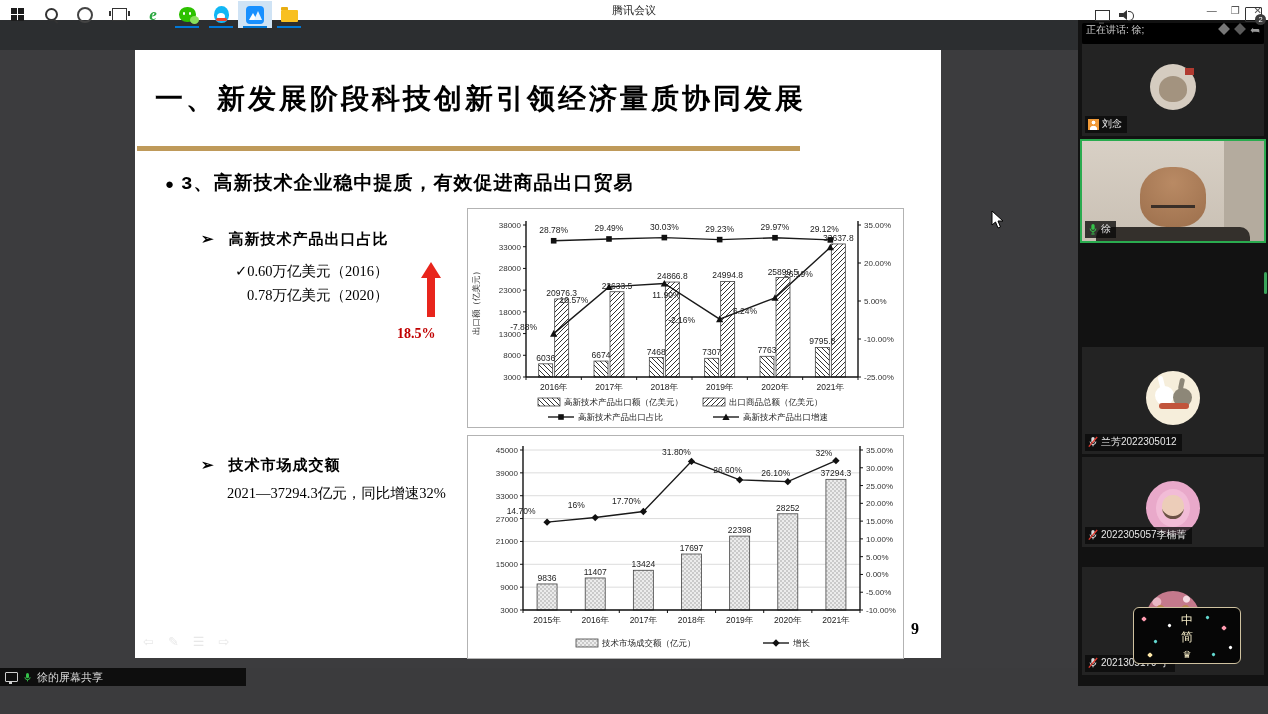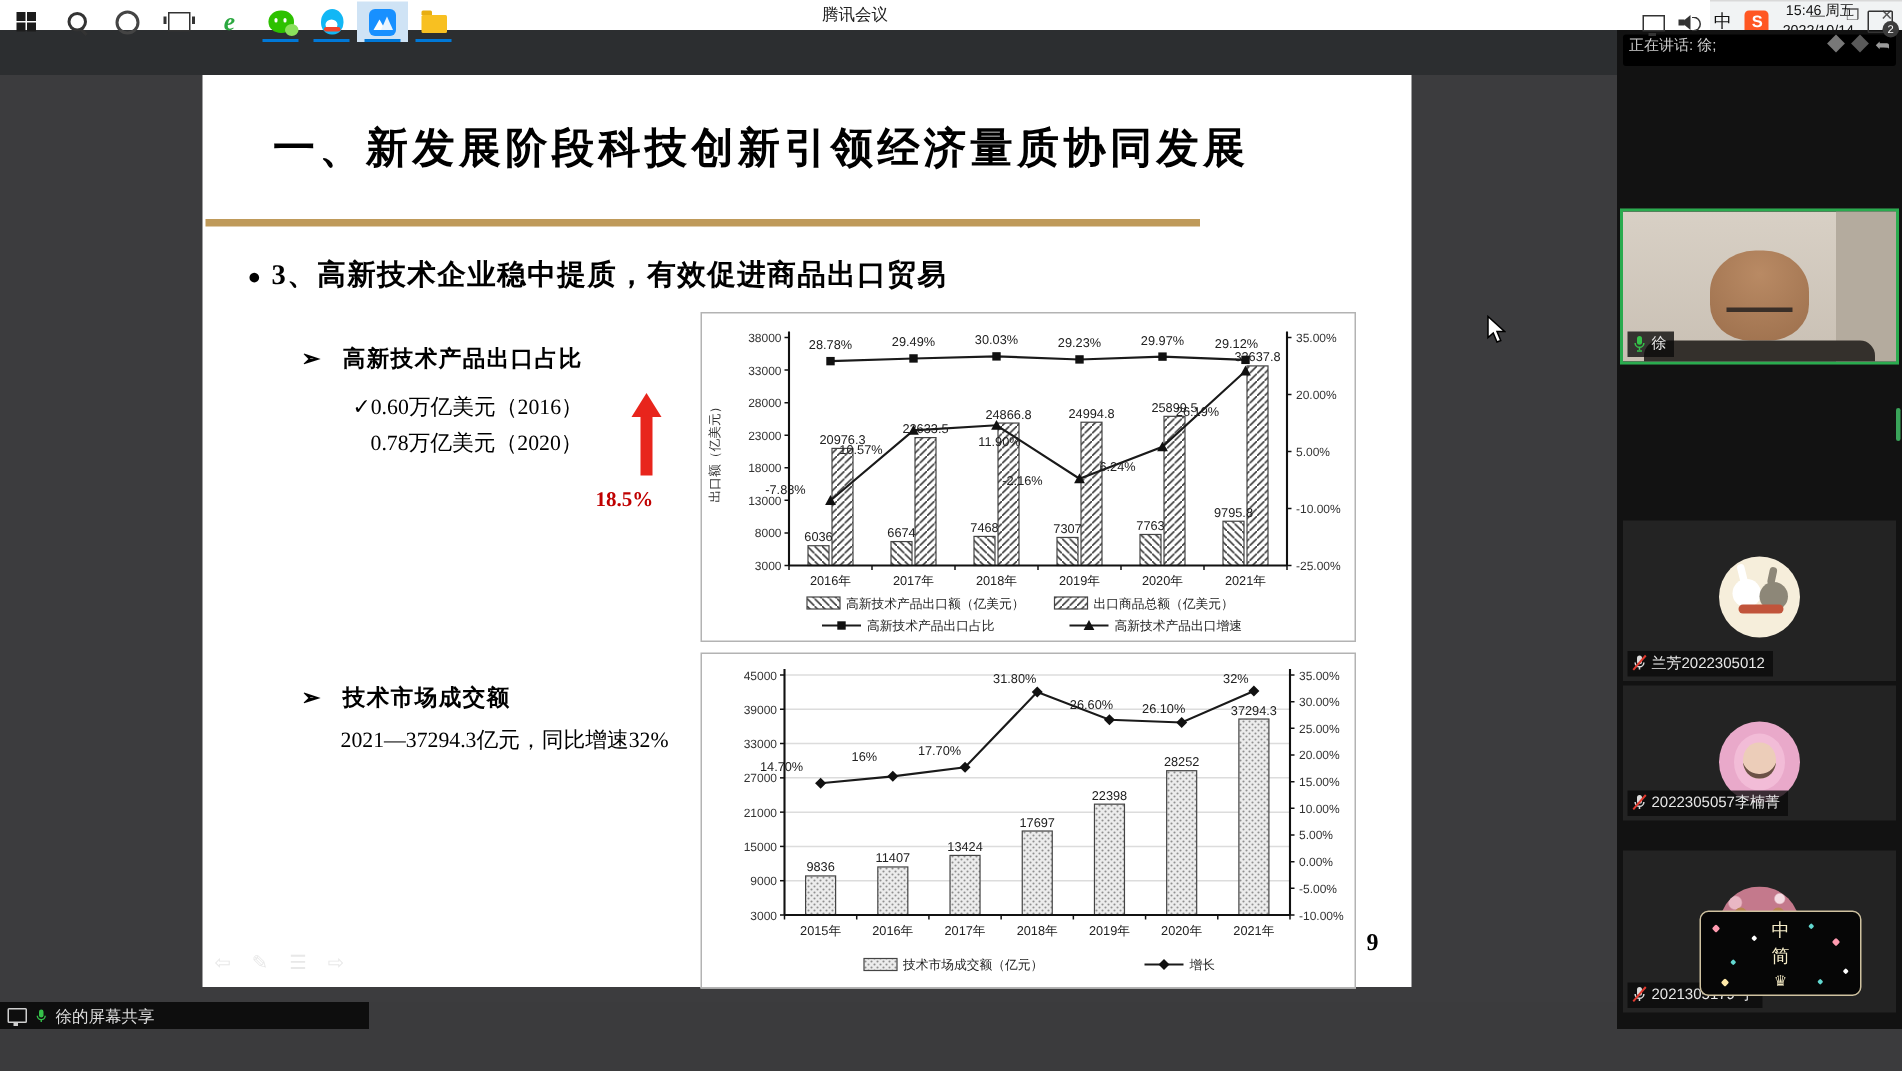--- a/index.html
+++ b/index.html
@@ -2,31 +2,31 @@
 <html><head>
 <meta charset="utf-8">
 <style>
   html,body{margin:0;padding:0;}
   body{width:1268px;height:714px;position:relative;overflow:hidden;
        font-family:"Liberation Sans","DejaVu Sans",sans-serif;background:#3b3b3d;}
   .abs{position:absolute;}
   .serif{font-family:"Liberation Serif","DejaVu Serif",serif;}
 
   
-  #titlebar{left:0;top:0;width:1140px;height:20px;background:#ffffff;color:#222;
+  #titlebar{left:0;top:0;width:1268px;height:20px;background:#ffffff;color:#222;
             font-size:11px;text-align:center;line-height:20px;}
   #win-controls{right:6px;top:0;height:20px;display:flex;gap:14px;align-items:center;color:#555;font-size:10px;}
   #topband{left:0;top:20px;width:1078px;height:30px;background:#2c2e30;}
   #stage{left:0;top:50px;width:1078px;height:618px;background:#3c3c3e;}
 
   
   #slide{left:135px;top:50px;width:806px;height:608px;background:#ffffff;color:#000;}
-  #slide-title{left:20px;top:30px;width:770px;font-size:28px;font-weight:bold;letter-spacing:3px;white-space:nowrap;margin-left:27px;}
+  #slide-title{left:20px;top:30px;width:770px;font-size:28px;font-weight:bold;letter-spacing:3px;white-space:nowrap;}
   #divider{left:2px;top:96px;width:663px;height:5px;background:#bf9a5a;}
-  #bullet-row{left:30px;top:120px;font-size:19px;font-weight:bold;letter-spacing:1px;}
+  #bullet-row{left:30px;top:120px;font-size:19px;font-weight:bold;letter-spacing:1px;font-family:Liberation Mono, monospace;}
   #bullet-row .dot{font-size:15px;margin-right:6px;}
   .pt-title{font-size:15px;font-weight:bold;letter-spacing:1px;}
   .pt-title .mk{margin-right:14px;}
   .pt-body{font-size:14.5px;}
   #p1-title{left:66px;top:180px;}
   #p1-l1{left:100px;top:212px;}
   #p1-l2{left:112px;top:236px;}
   #up-arrow{left:286px;top:212px;width:20px;height:56px;}
   #up-arrow .head{position:absolute;left:0;top:0;width:0;height:0;
      border-left:10px solid transparent;border-right:10px solid transparent;border-bottom:16px solid #e8251c;}
@@ -415,20 +415,27 @@
     <span>⇨</span>
   </div>
 </div>
 
 <svg id="cursor" class="abs" viewBox="0 0 13 19">
   <path d="M1,1 L1,15 L4.5,12 L7,18 L9.5,17 L7,11 L12,11 Z" fill="#fff" stroke="#000" stroke-width="1"></path>
 </svg>
 
 <div id="sidebar" class="abs">
 
+  <div class="tile" style="top:24px;height:92px;">
+    <div id="av-cat" class="avatar"></div>
+    <div class="name-tag">
+      <span class="member-ic"></span>
+      <span>刘念</span>
+    </div>
+  </div>
   <div id="speak-bar">
     <span class="sp">正在讲话: 徐;</span>
     <span class="hdr-ic"></span>
     <span class="hdr-ic" style="background:#5a5a5a;"></span>
     <span class="hdr-arrow">➦</span>
   </div>
 
   <div class="tile vid" style="top:119px;height:100px;border:2px solid #2aab4f;left:2px;width:182px;">
     <div class="vid-xu">
       <div class="door"></div>

